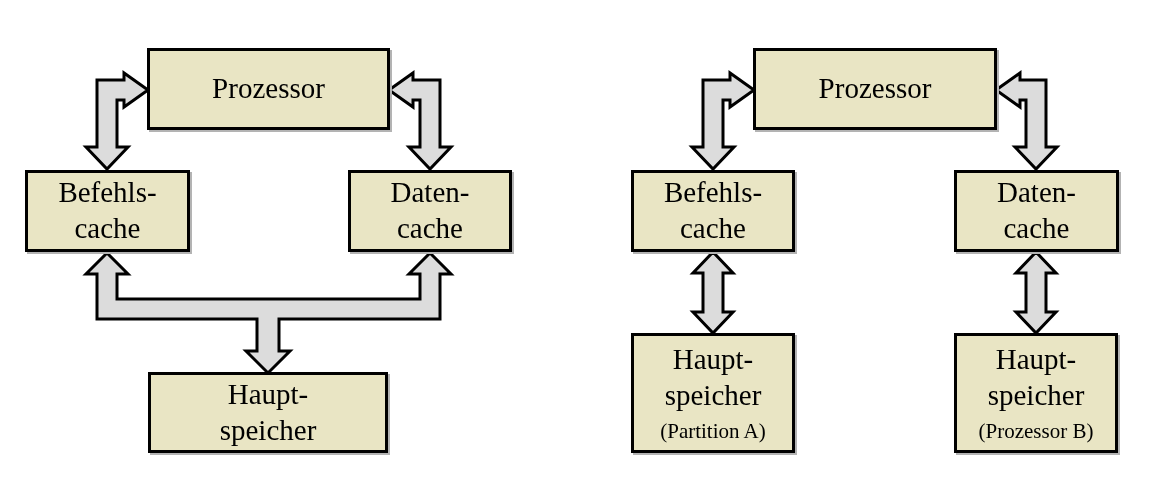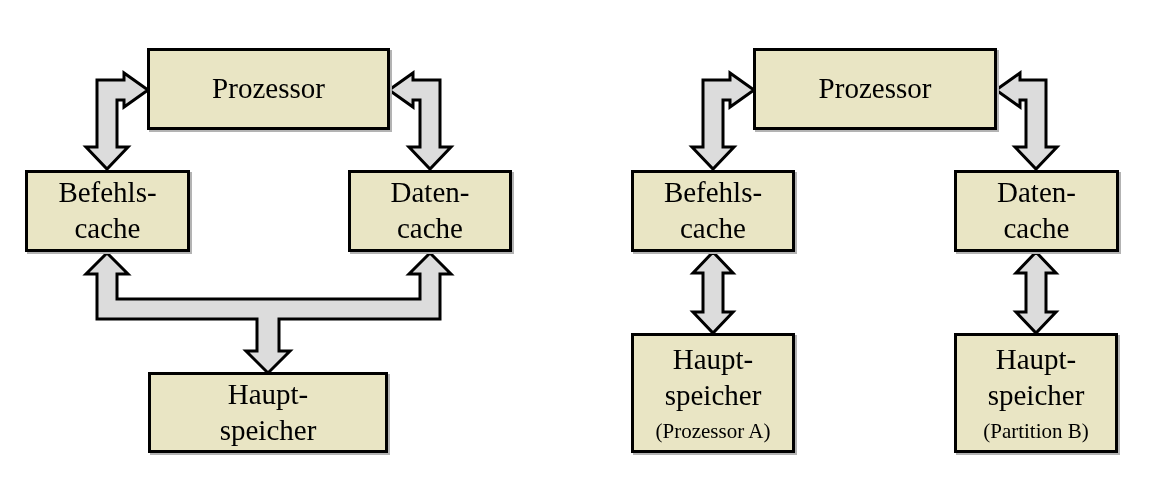--- a/index.html
+++ b/index.html
@@ -114,21 +114,21 @@
     <div class="label">Befehls-
 cache</div>
   </div>
   <div class="node r-daten">
     <div class="label">Daten-
 cache</div>
   </div>
   <div class="node r-haupt-a">
     <div class="label">Haupt-
 speicher</div>
-    <div class="sublabel">(Prozessor A)</div>
+    <div class="sublabel">(Partition A)</div>
   </div>
   <div class="node r-haupt-b">
     <div class="label">Haupt-
 speicher</div>
-    <div class="sublabel">(Partition B)</div>
+    <div class="sublabel">(Prozessor B)</div>
   </div>
 
 </div>
 
 </body></html>

